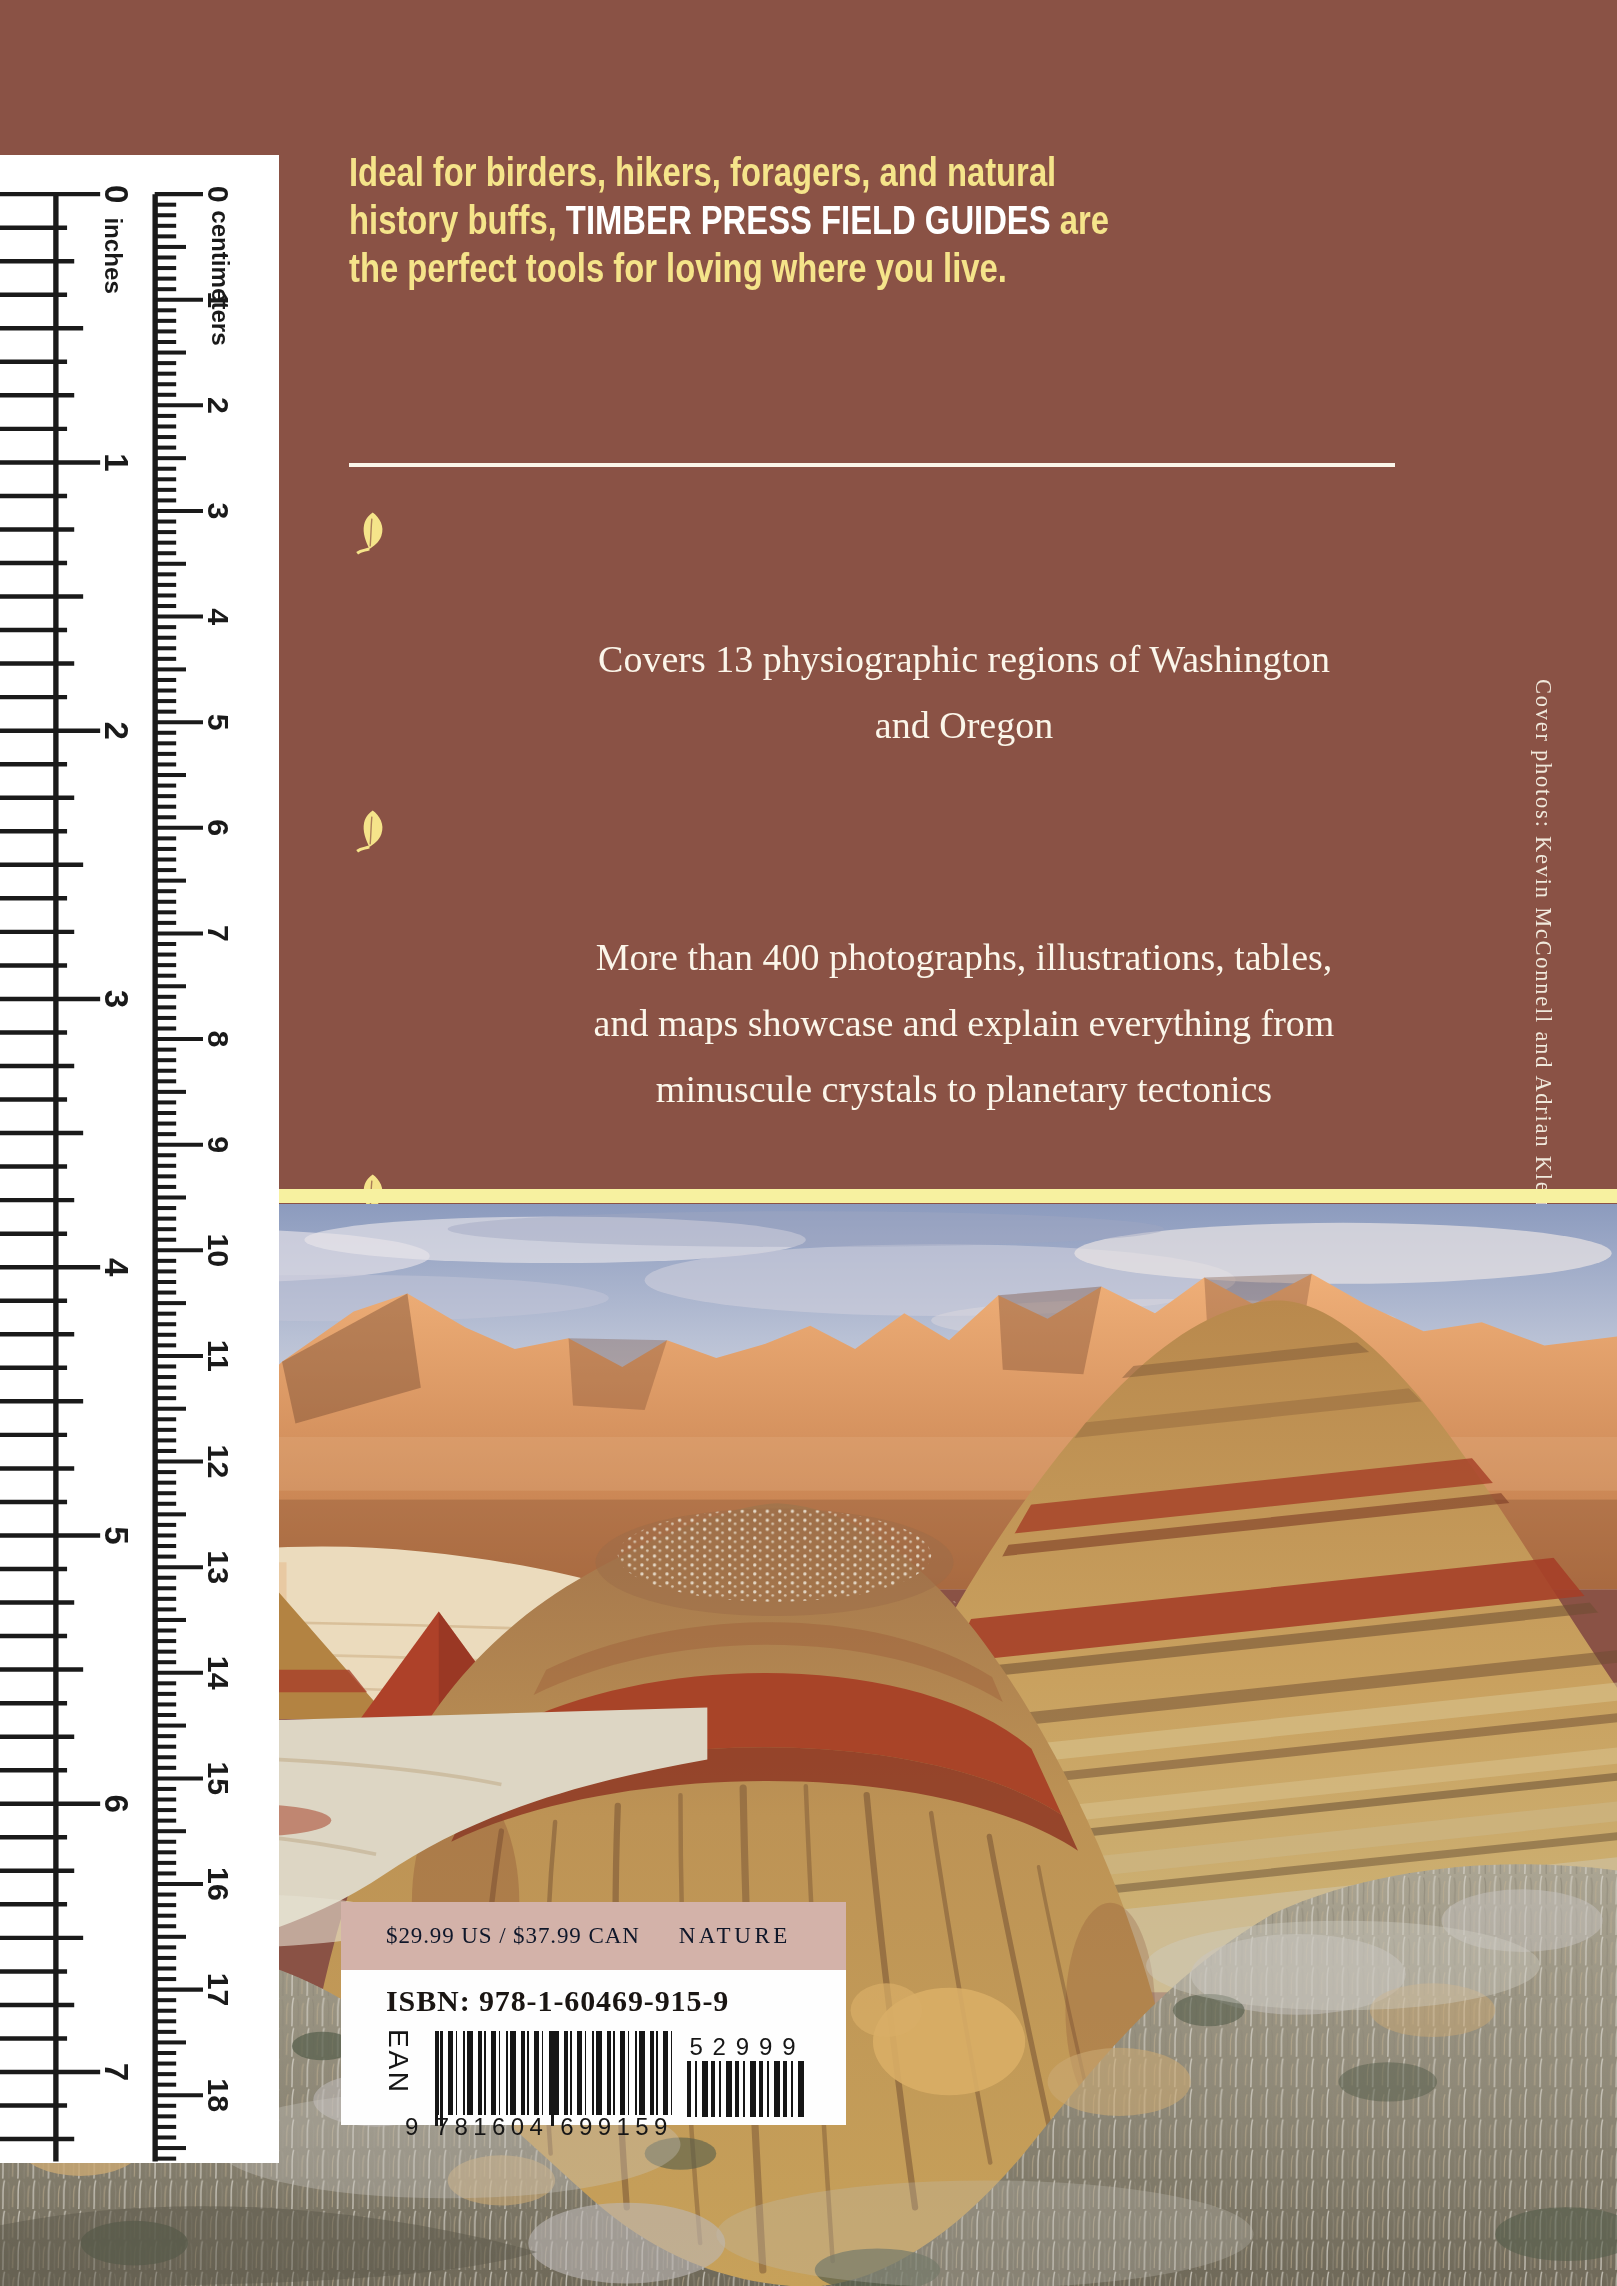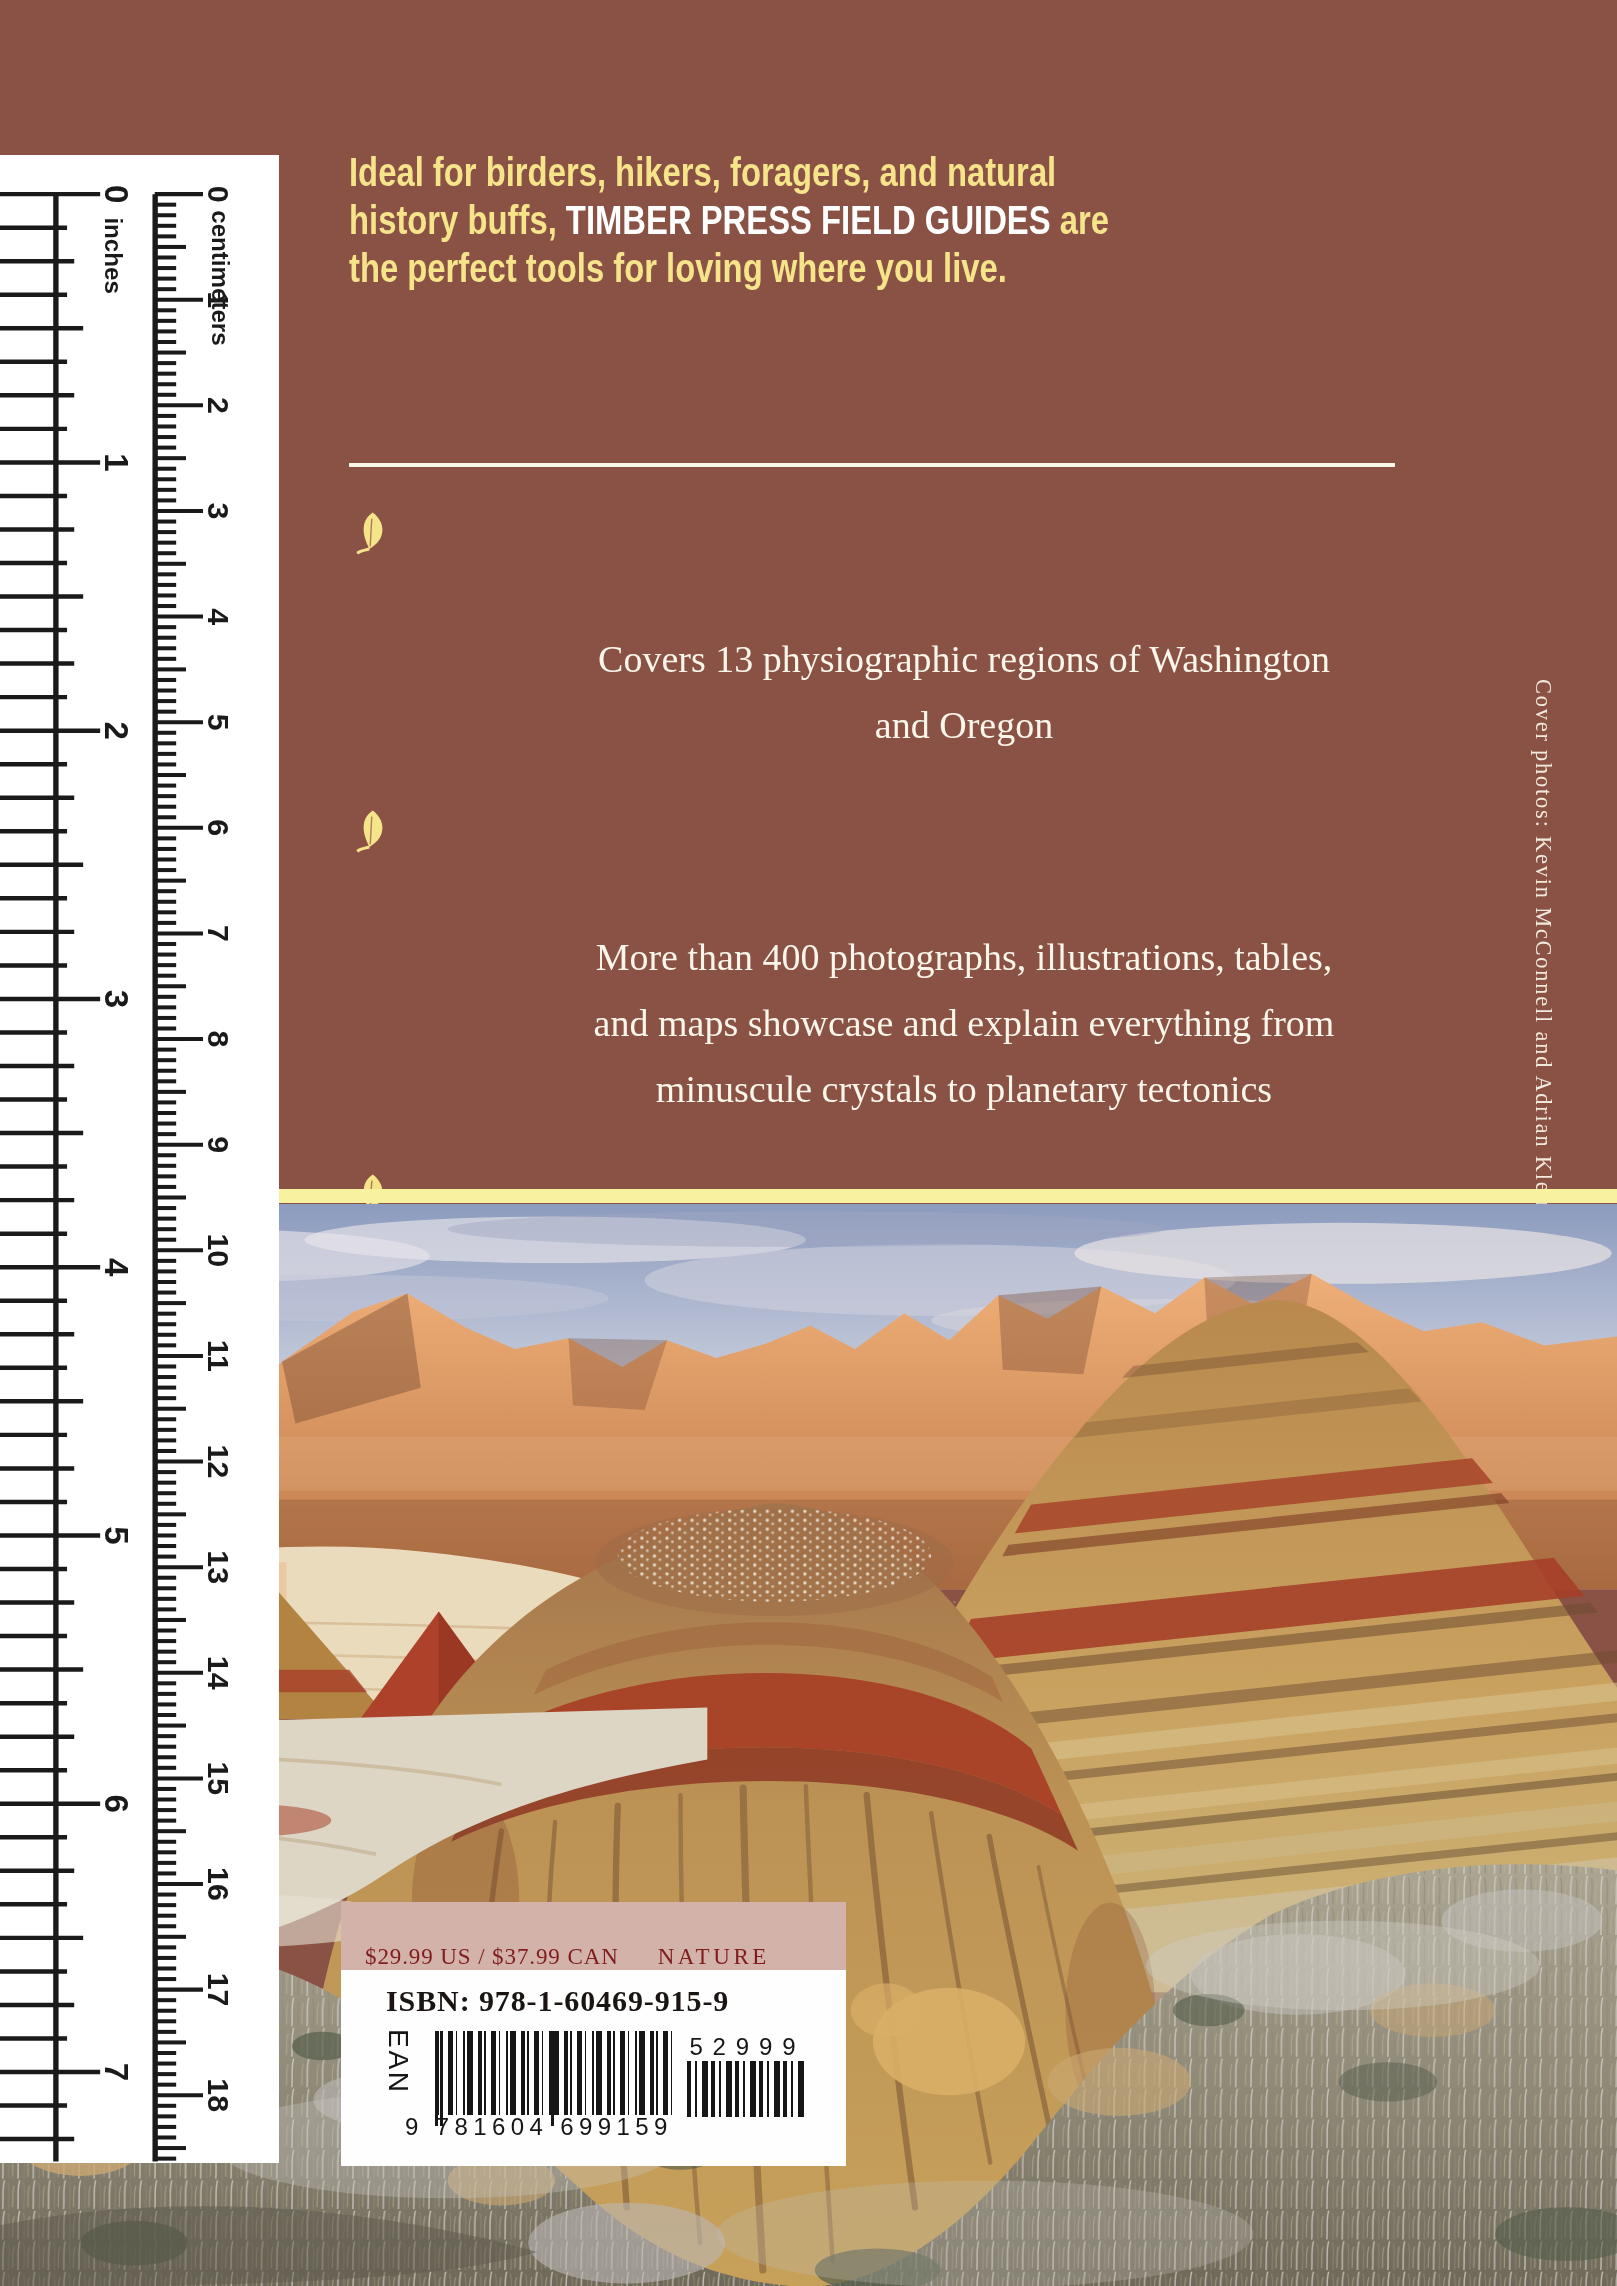--- a/index.html
+++ b/index.html
@@ -36,25 +36,25 @@
   .leaf{position:absolute;left:3.6px;top:16px;width:36px;height:45px;}
   
   .photo-divider{position:absolute;left:0;top:1189px;width:1617px;height:14.3px;background:#F7F1A0;}
   .photo{position:absolute;left:0;top:1204px;width:1617px;height:1083px;}
   
   .ruler-strip{position:absolute;left:0;top:155px;width:279px;height:2008px;background:#FFFFFF;z-index:6;}
   .ruler-strip svg{display:block;}
   
   .price-box{position:absolute;left:341px;top:1902px;width:505px;z-index:5;}
   .price-band{
-    height:68px;background:#D3B2A9;display:flex;align-items:flex-end;
-    font:23px "Liberation Serif",serif;color:#7f1d1d;letter-spacing:0.9px;padding-left:24px;box-sizing:border-box;
+    height:68px;background:#D3B2A9;display:flex;align-items:center;
+    font:23px "Liberation Serif",serif;color:#0f172a;letter-spacing:0.9px;padding-left:45px;box-sizing:border-box;
   }
   .price-band .category{margin-left:39px;letter-spacing:3.6px;}
-  .isbn-area{position:relative;height:196px;background:#FEFEFE;}
+  .isbn-area{position:relative;height:155px;background:#FEFEFE;}
   .isbn-text{
     position:absolute;left:45px;top:14.3px;
     font:bold 30px "Liberation Serif",serif;color:#1A1512;letter-spacing:0.9px;
   }
   .ean-label{
     position:absolute;left:41px;top:59px;writing-mode:vertical-rl;
     font:28px "Liberation Sans",sans-serif;color:#161616;letter-spacing:2.7px;
   }
   .bars-main{
     position:absolute;left:94px;top:61px;width:237px;height:84px;background-color:#fff;

